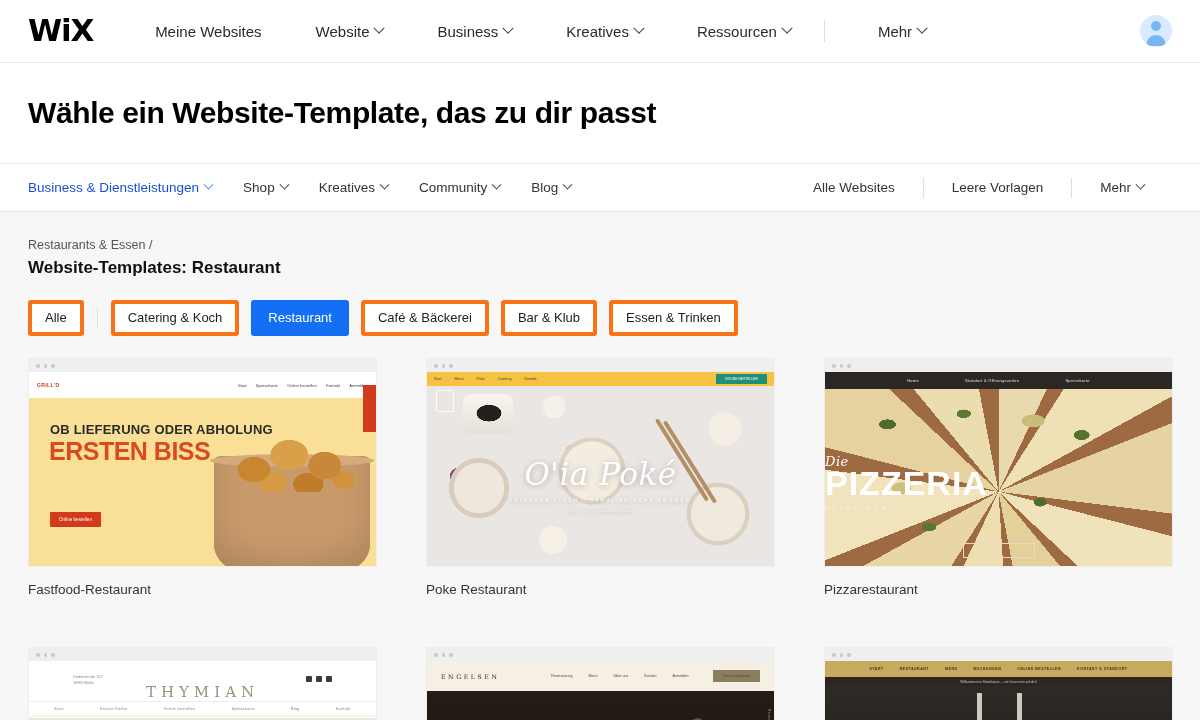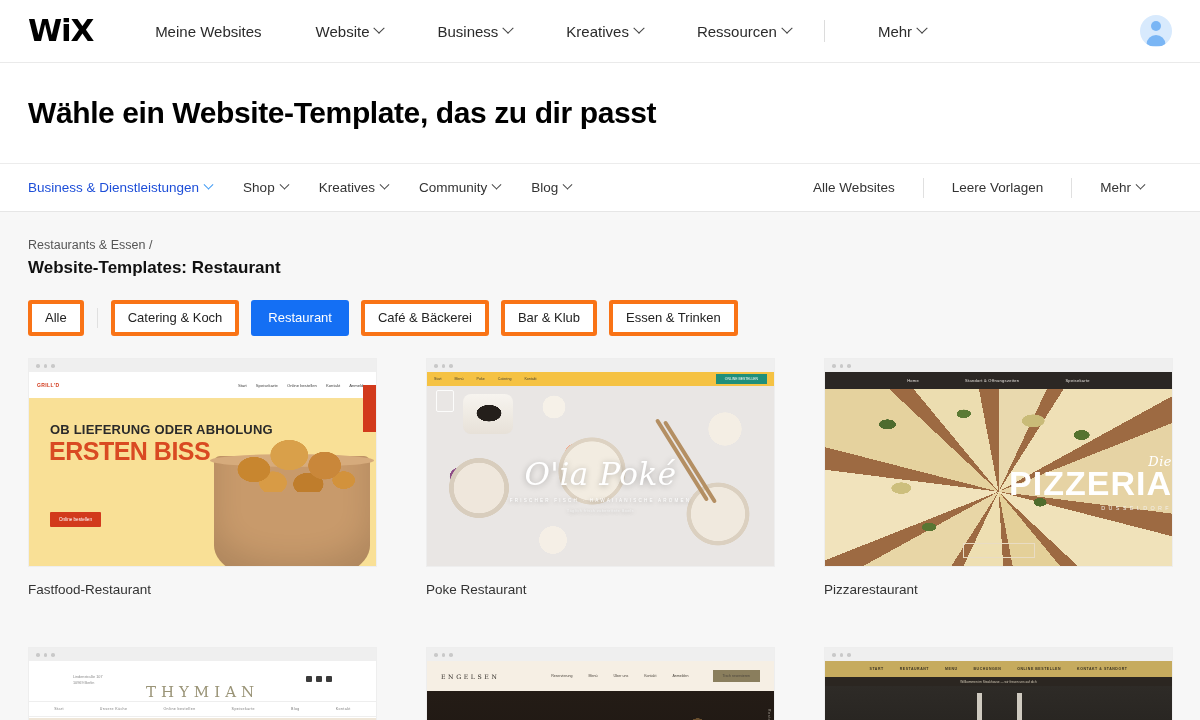--- a/index.html
+++ b/index.html
@@ -336,21 +336,21 @@
     background:
       radial-gradient(ellipse 12px 7px at 18% 20%, #4e6b2e 0 70%, transparent 72%),
       radial-gradient(ellipse 10px 6px at 40% 14%, #5b7a34 0 70%, transparent 72%),
       radial-gradient(ellipse 11px 7px at 74% 26%, #55732f 0 70%, transparent 72%),
       radial-gradient(ellipse 9px 6px at 62% 64%, #4f6c2c 0 70%, transparent 72%),
       radial-gradient(ellipse 10px 6px at 30% 78%, #587633 0 70%, transparent 72%),
       radial-gradient(ellipse 16px 9px at 60% 18%, #c9bb78 0 70%, transparent 72%),
       radial-gradient(ellipse 14px 8px at 22% 56%, #cdbf7d 0 70%, transparent 72%);
   }
   .t3 .title-wrap {
-    position: absolute; left: 0; right: 0; top: 82px; text-align: right; z-index: 2;
+    position: absolute; left: 0; right: 0; top: 82px; text-align: left; z-index: 2;
   }
   .t3 .die {
     font-family: "DejaVu Serif", serif; font-style: italic;
     font-size: 13px; color: #fff; letter-spacing: .5px;
   }
   .t3 .big {
     font-size: 34px; font-weight: 700; color: #fff;
     letter-spacing: 1px; line-height: .95; margin-top: -2px;
   }
   .t3 .city {

